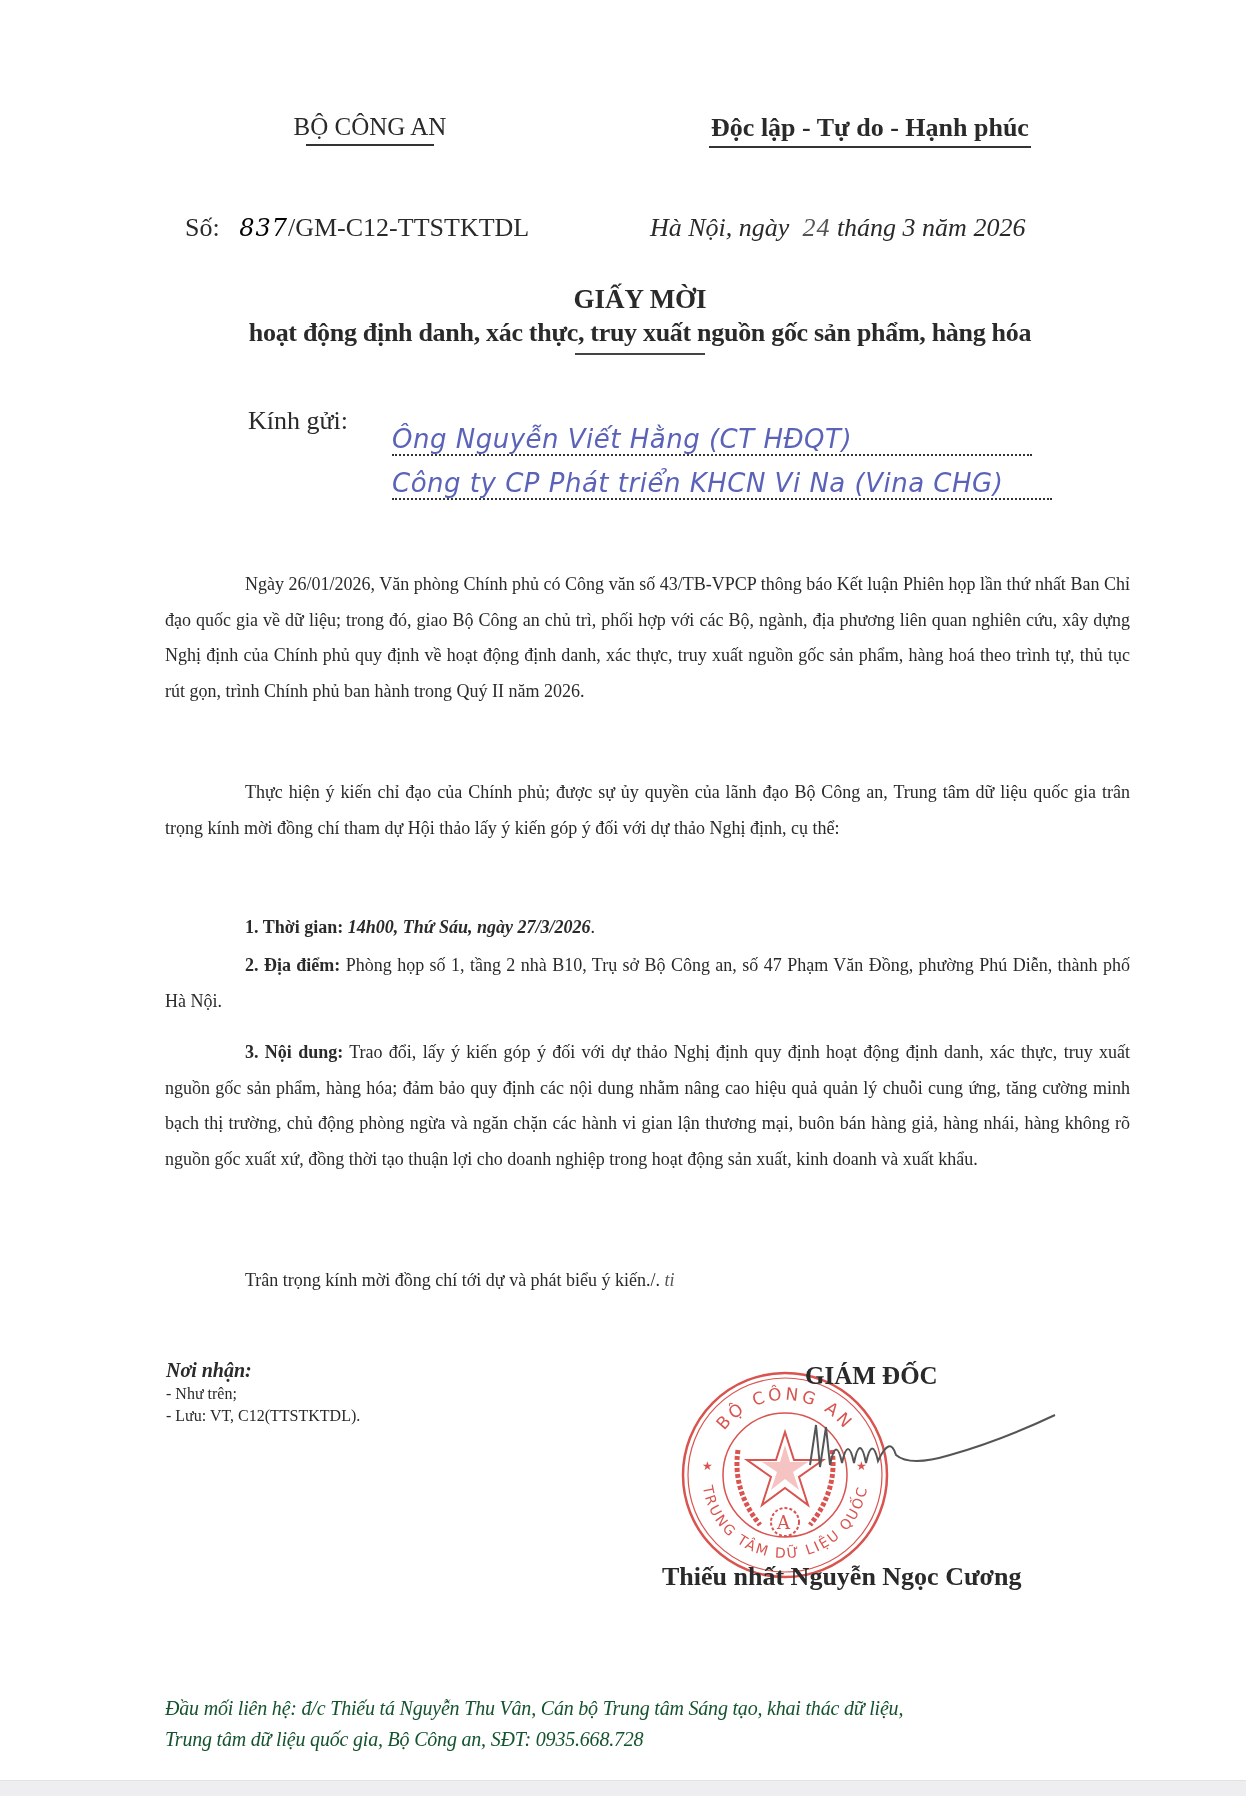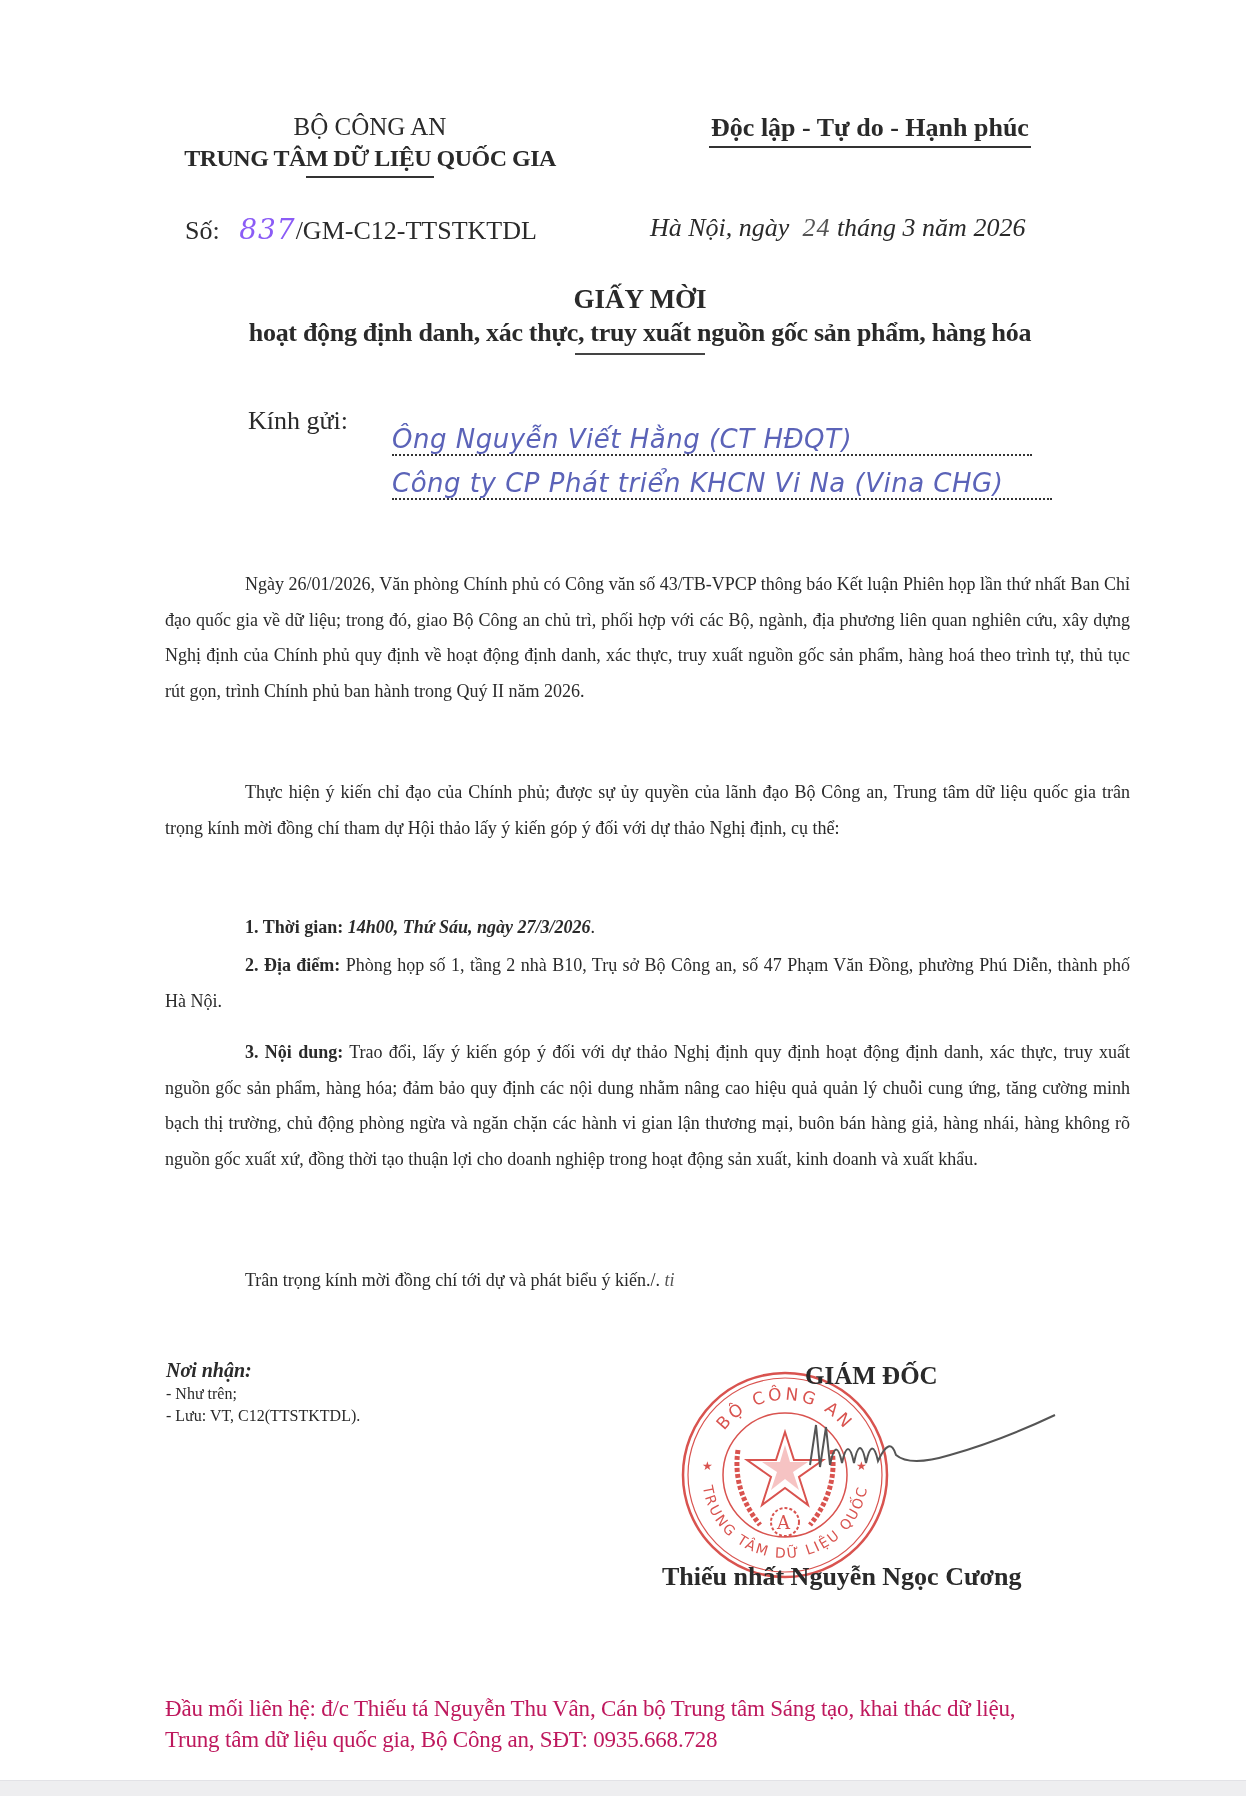--- a/index.html
+++ b/index.html
@@ -16,21 +16,21 @@
   .hdr-left { left: 160px; top: 112px; width: 420px; text-align: center; }
   .hdr-left .l1 { font-size: 25px; line-height: 30px; }
   .hdr-left .l2 { font-size: 24px; line-height: 32px; font-weight: bold; letter-spacing: -0.5px; }
   .hdr-left .rule { width: 128px; height: 1.5px; background: #333; margin: 2px auto 0; }
   .hdr-right { left: 600px; top: 112px; width: 540px; text-align: center; }
   .hdr-right .l1 { font-size: 26px; line-height: 32px; font-weight: bold; letter-spacing: -0.5px; }
   .hdr-right .l2 { font-size: 26px; line-height: 32px; font-weight: bold; }
   .hdr-right .rule { width: 322px; height: 1.5px; background: #333; margin: 2px auto 0; }
 
   .so-line { left: 185px; top: 213px; font-size: 26px; }
-  .so-line .hand { font-family: "DejaVu Serif", serif; font-style: italic; color: #8b5cf6; font-size: 28px; letter-spacing: 1px; }
+  .so-line .hand { font-family: "DejaVu Serif", serif; font-style: italic; color: #000000; font-size: 24px; letter-spacing: 1px; }
   .date-line { left: 650px; top: 213px; font-size: 26px; font-style: italic; }
   .date-line .hand { color: #555; letter-spacing: 1px; }
 
   .title { left: 150px; top: 282px; width: 980px; text-align: center; font-weight: bold; }
   .title .t1 { font-size: 27px; line-height: 34px; }
   .title .t2 { font-size: 26px; line-height: 34px; letter-spacing: -0.3px; }
   .title .rule { width: 130px; height: 1.5px; background: #444; margin: 3px auto 0; }
 
   .kinh-gui { left: 248px; top: 406px; font-size: 26px; }
   .recipient-line {
@@ -53,28 +53,27 @@
   .bi { font-weight: bold; font-style: italic; }
 
   .noi-nhan { left: 166px; top: 1357px; font-size: 16px; line-height: 22px; }
   .noi-nhan .nn-title { font-size: 20px; font-weight: bold; font-style: italic; line-height: 26px; }
 
   .stamp { left: 680px; top: 1370px; width: 210px; height: 210px; }
   .giam-doc { left: 805px; top: 1362px; font-size: 25px; font-weight: bold; }
   .signer { left: 662px; top: 1562px; font-size: 26px; font-weight: bold; }
   .signature { left: 800px; top: 1405px; width: 260px; height: 80px; }
 
-  .contact { left: 165px; top: 1693px; width: 980px; font-size: 23px; line-height: 31px; color: #be185d; letter-spacing: -0.2px; }
+  .contact { left: 165px; top: 1693px; width: 980px; font-size: 20px; font-style: italic; line-height: 31px; color: #14532d; letter-spacing: -0.2px; }
 </style>
 </head>
 <body>
 
 <div class="abs hdr-left">
   <div class="l1">BỘ CÔNG AN</div>
-  <div class="l2">TRUNG TÂM DỮ LIỆU QUỐC GIA</div>
   <div class="rule"></div>
 </div>
 
 <div class="abs hdr-right">
   <div class="l2">Độc lập - Tự do - Hạnh phúc</div>
   <div class="rule"></div>
 </div>
 
 <div class="abs so-line">
   <span>Số:</span>

